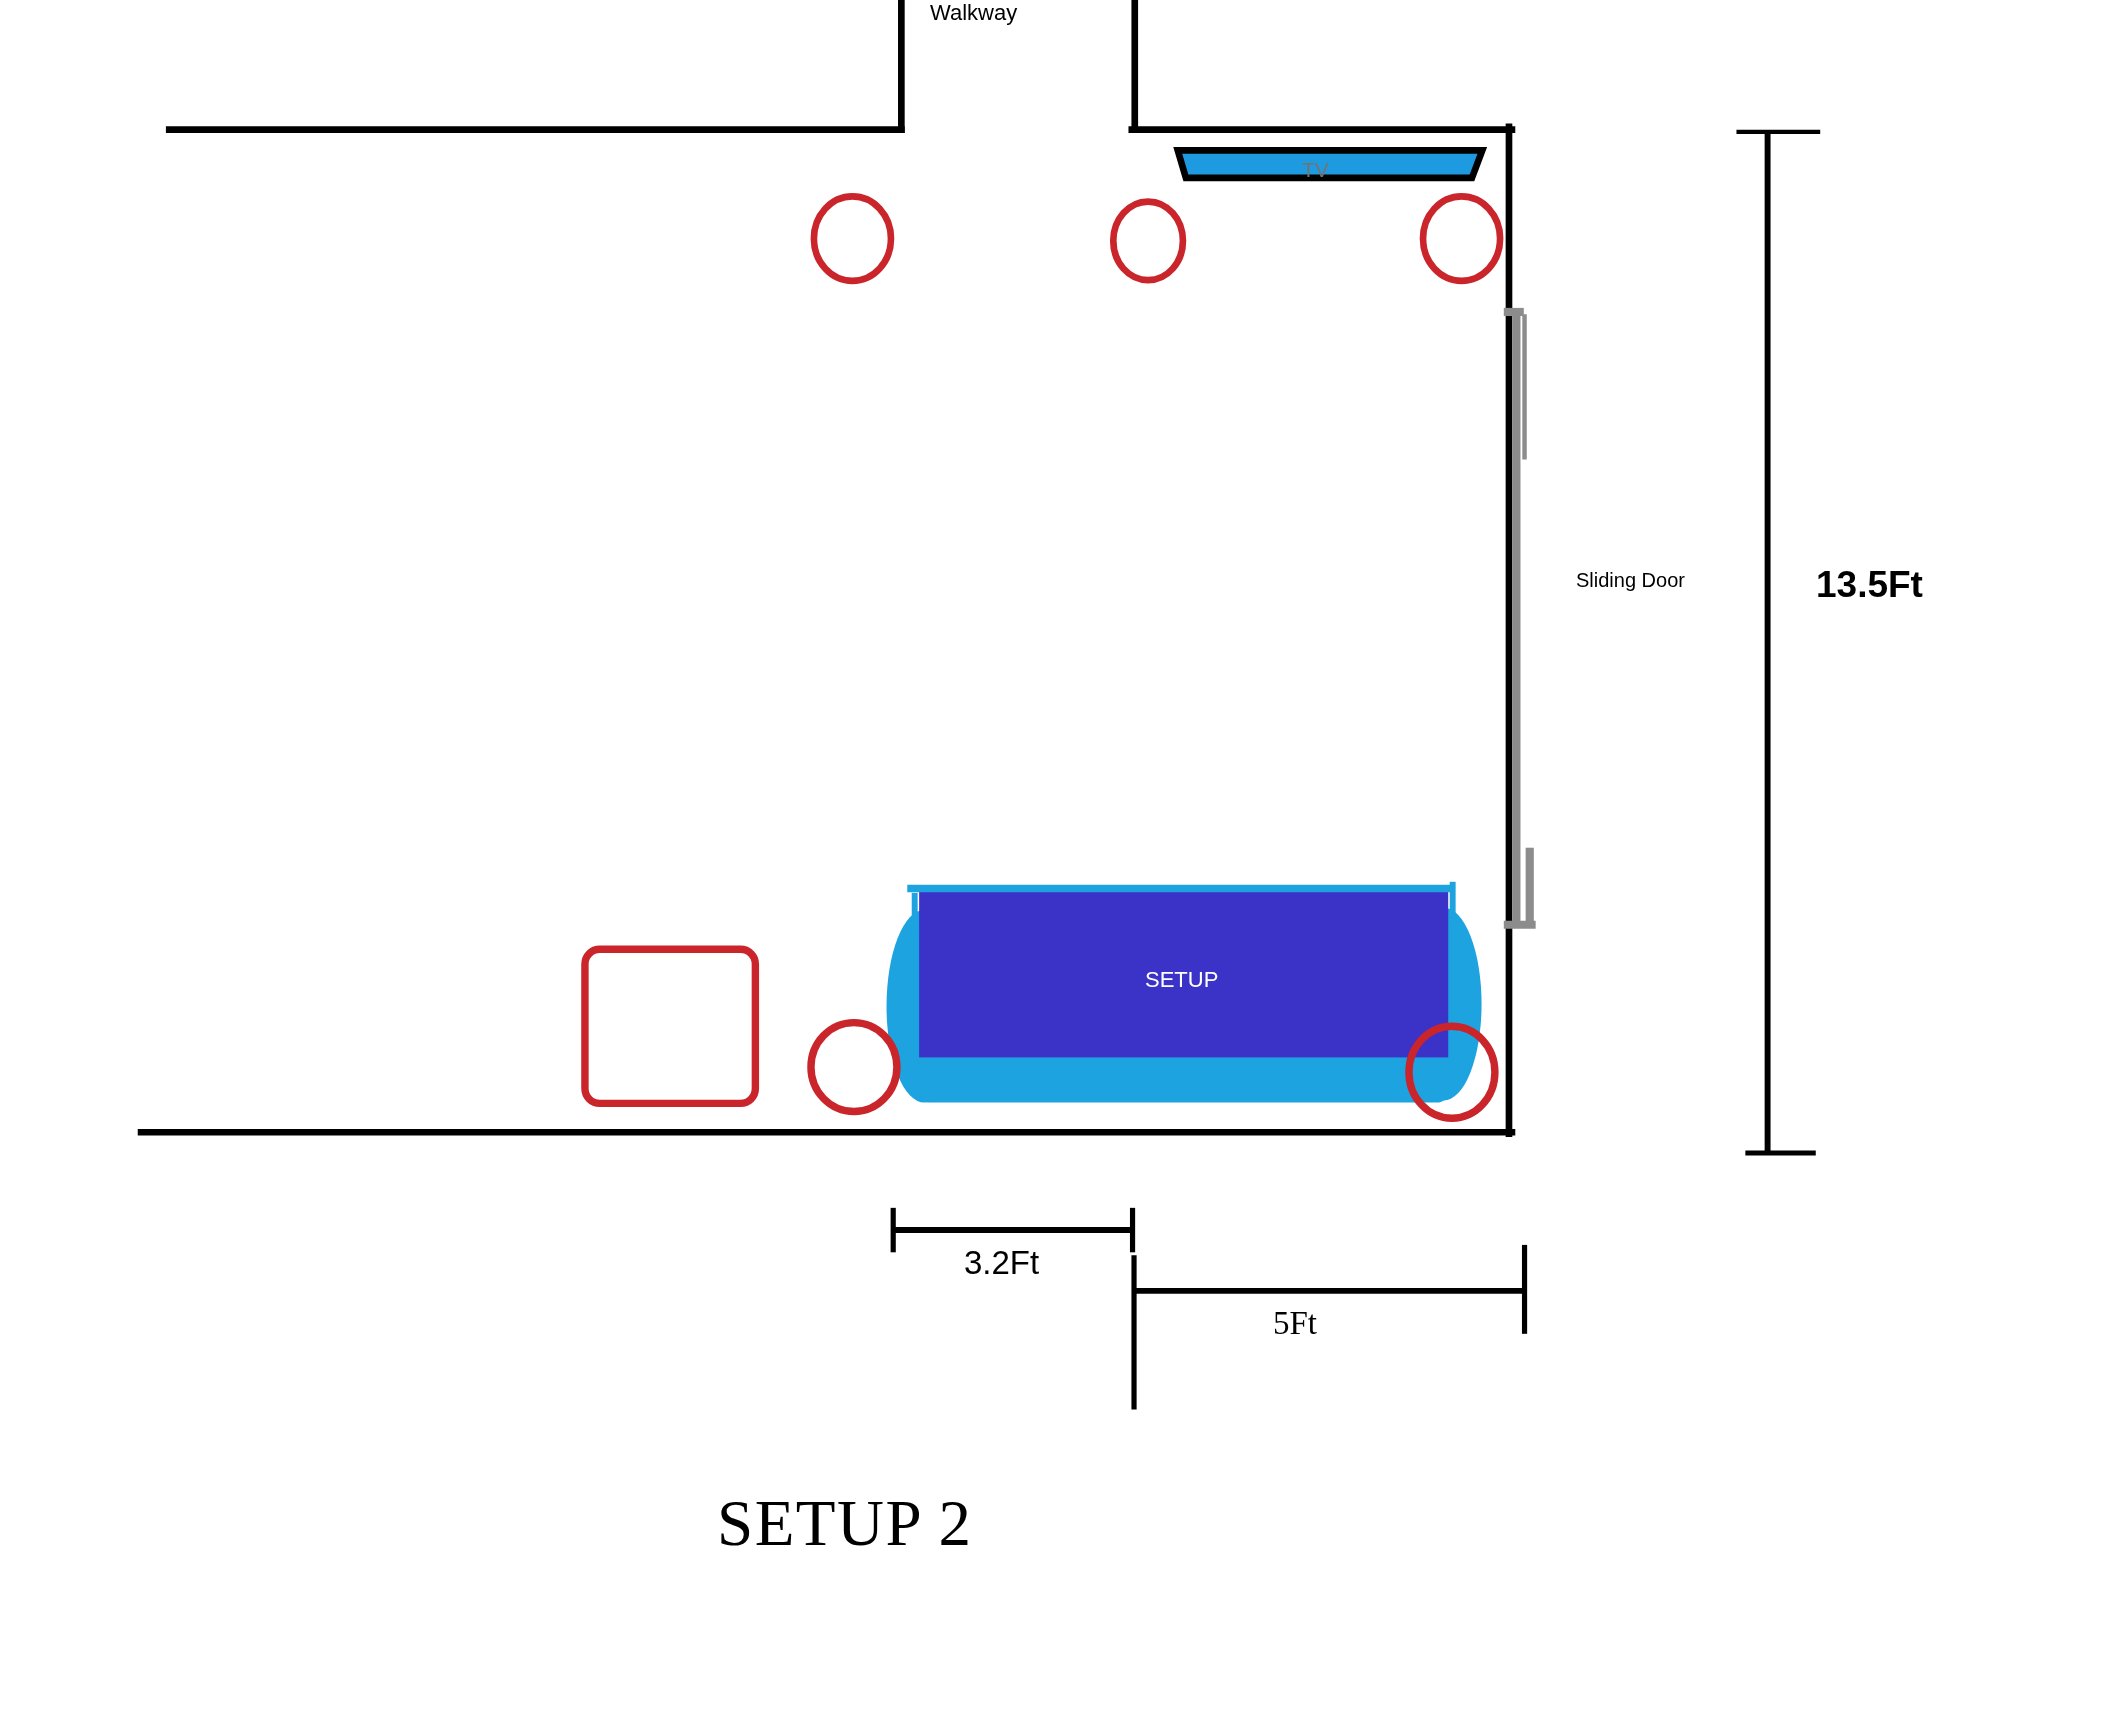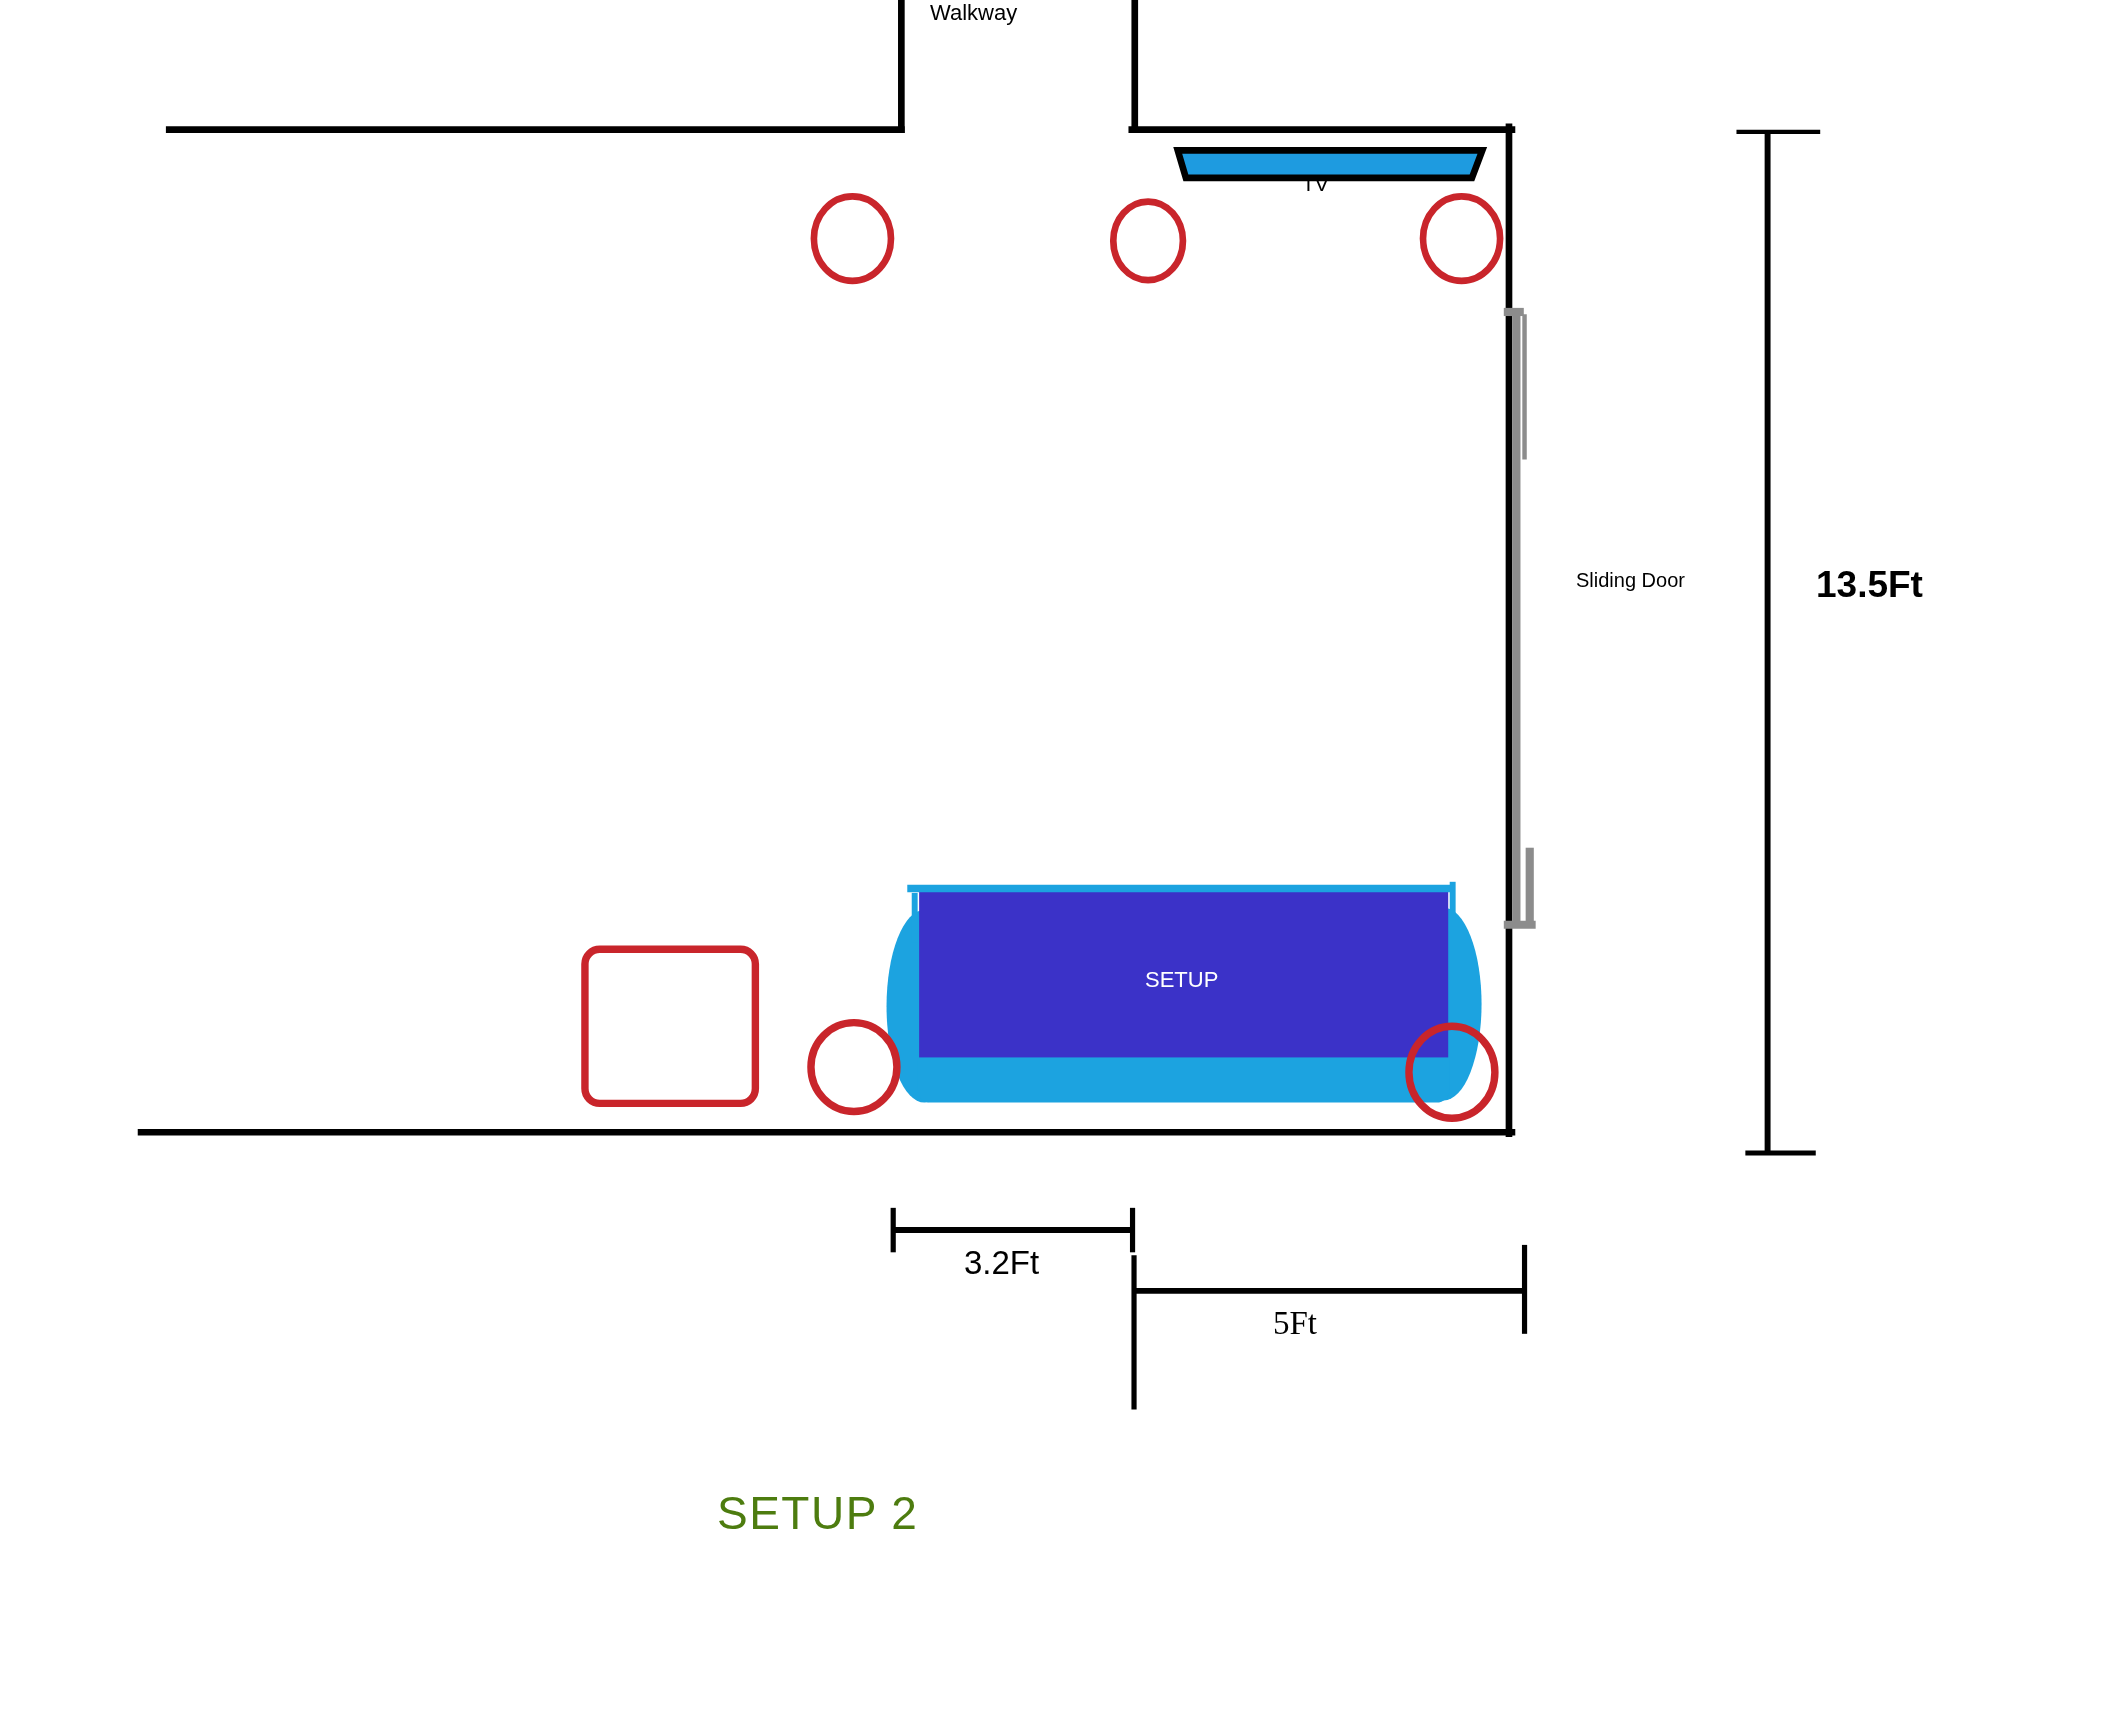--- a/index.html
+++ b/index.html
@@ -32,23 +32,23 @@
     color: #000000;
     font-family: "Liberation Sans", sans-serif;
   }
   #label-walkway {
     left: 930px;
     top: 0px;
     font-size: 22px;
   }
   #label-tv {
     left: 1302px;
-    top: 172px;
+    top: 158px;
     font-size: 21px;
-    color: #000000;
+    color: #737373;
   }
   #label-sofa {
     left: 1145px;
     top: 967px;
     font-size: 22px;
     color: #ffffff;
   }
   #label-sliding-door {
     left: 1576px;
     top: 569px;
@@ -67,23 +67,24 @@
   }
   #label-dim-b {
     left: 1273px;
     top: 1305px;
     font-size: 33px;
     font-family: Liberation Serif, serif;
   }
   #label-setup-title {
     left: 717px;
     top: 1486px;
-    font-size: 46px;
+    font-size: 65px;
     letter-spacing: 1.5px;
-    color: #4d7c0f;
+    color: #000000;
+    font-family: Liberation Serif, serif;
   }
 </style>
 </head>
 <body>
 
 <div id="floorplan-root">
 
   <svg id="plan-svg" viewBox="0 0 2844 2336" xmlns="http://www.w3.org/2000/svg">
 
     <g>

